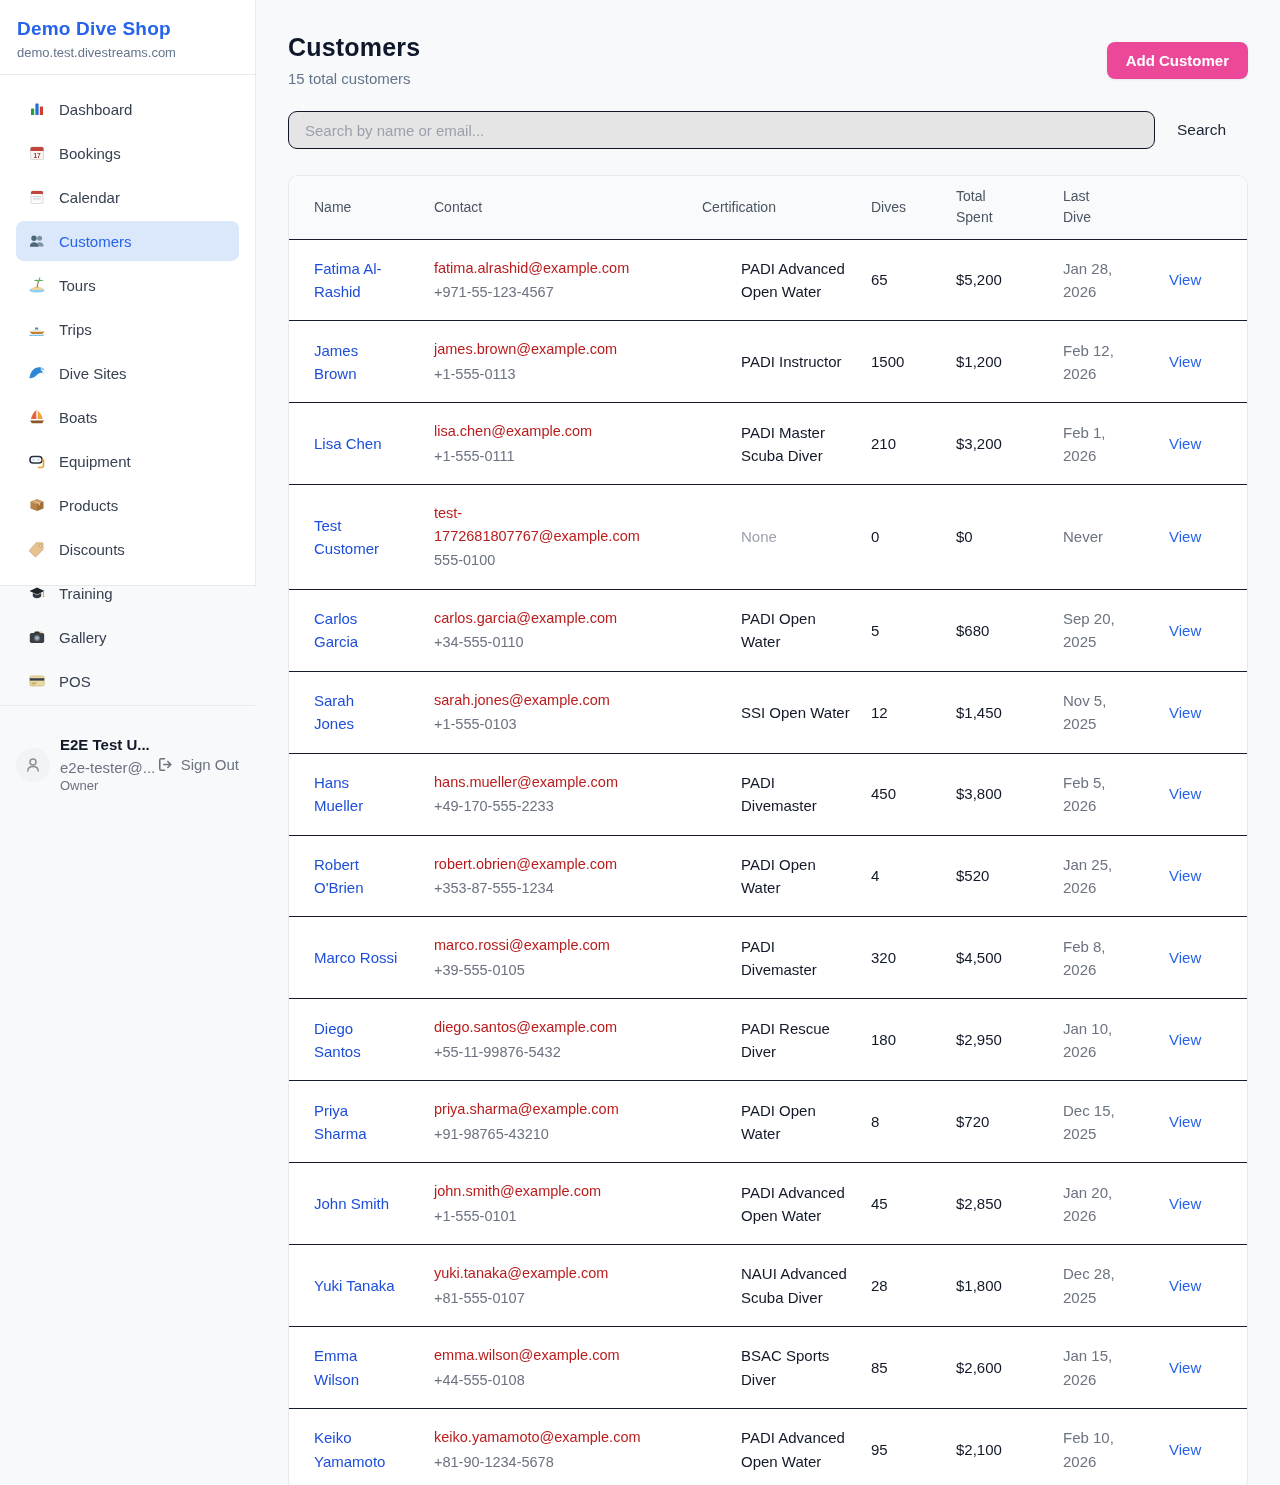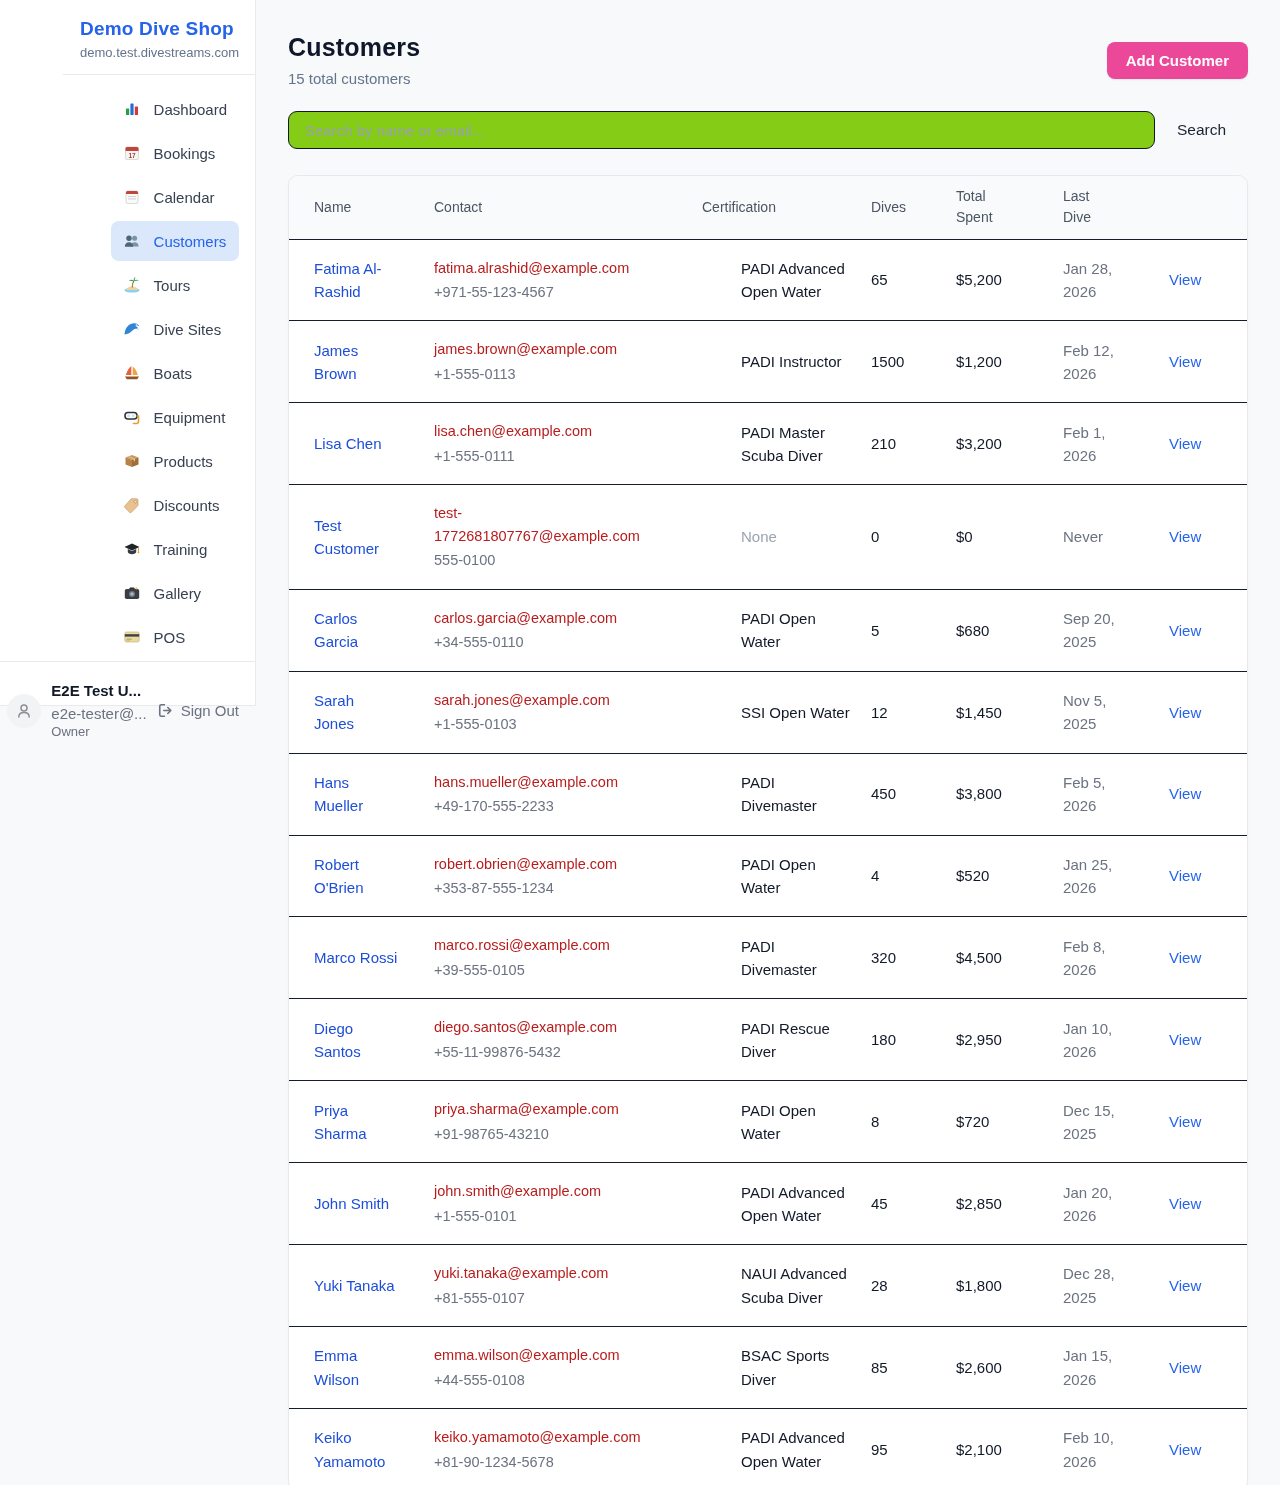--- a/index.html
+++ b/index.html
@@ -7,43 +7,43 @@
   body {
     font-family:"Liberation Sans", sans-serif;
     background:#f8f9fa;
     color:#111827;
     position:relative;
     overflow:hidden;
   }
 
   
   .sidebar {
-    position:absolute; left:0; top:0; width:256px; height:706px;
+    position:absolute; left:0; top:0; width:256px; height:586px;
     background:#ffffff;
     border-right:1px solid #e8eaed;
     border-bottom:1px solid #e8eaed;
-    display:flex; flex-direction:column;align-items:flex-end;
+    display:flex; flex-direction:column;
   }
   .logo-block { padding:18px 16px 14px 17px; border-bottom:1px solid #e8eaed; }
   .logo-title { color:#2563eb; font-size:19px; font-weight:700; letter-spacing:.2px; }
   .logo-domain { color:#64748b; font-size:13px; margin-top:5px; }
   .nav { padding:14px 16px 0 16px; flex:1; }
   .nav-item {
     display:flex; align-items:center; gap:13px;
     height:40px; margin-bottom:4px; padding:0 12px;
     border-radius:8px; cursor:pointer;
     color:#374151; font-size:15px;
   }
   .nav-item.active { background:#dbe7fa; color:#2563eb; }
   .nav-icon { width:18px; height:18px; display:inline-flex; align-items:center; justify-content:center; flex:0 0 18px; }
   .nav-icon svg { width:18px; height:18px; }
 
   .user-block {
     border-top:1px solid #e8eaed;
-    padding:20px 16px 16px 16px;
+    padding:30px 16px 16px 16px;
     display:flex; align-items:center; gap:10px;
   }
   .avatar {
     width:34px; height:34px; border-radius:50%;
     background:#f1f3f5; display:flex; align-items:center; justify-content:center;
     flex:0 0 34px;
   }
   .user-meta { flex:1; min-width:0; }
   .user-name { font-size:15px; font-weight:700; color:#111827; white-space:nowrap; }
   .user-email { font-size:15px; color:#6b7280; margin-top:6px; white-space:nowrap; }
@@ -64,21 +64,21 @@
     height:37px; padding:0 19px; font-size:15px; font-weight:600;
     font-family:inherit; cursor:pointer; margin-top:9px;
     box-shadow:0 1px 2px rgba(0,0,0,.08);
   }
 
   .search-row { display:flex; align-items:center; margin-top:24px; }
   .search-input {
     width:867px; height:38px;
     border:1px solid #111827; border-radius:9px;
     padding:0 16px; font-size:15px; font-family:inherit;
-    color:#111827; background:#84cc16; outline:none;
+    color:#111827; background:#e5e5e5; outline:none;
   }
   .search-input::placeholder { color:#9aa1ac; }
   .btn-search {
     background:none; border:none; font-family:inherit;
     font-size:15.5px; color:#1b2432; cursor:pointer;
     flex:1; text-align:center; padding:0; height:38px;
   }
 
   
   .card {
@@ -170,20 +170,31 @@
           <svg viewBox="0 0 18 18">
             <ellipse cx="9" cy="14.2" rx="7.5" ry="2.4" fill="#8ed0f0"></ellipse>
             <path d="M3.5 14 c0-2.2 2.5-3.6 5.5-3.6 s5.5 1.4 5.5 3.6 Z" fill="#ecd49a"></path>
             <path d="M9.2 11.5 c.2-3 .6-5 1.6-6.8" fill="none" stroke="#a8743d" stroke-width="1.2"></path>
             <path d="M10.8 4.7 C9 3.4 7 3.6 5.8 4.8 c2-.4 3.6 0 5 .6 Z" fill="#2f9e44"></path>
             <path d="M10.8 4.7 C12.6 3.2 14.6 3.5 15.8 4.9 c-2-.5-3.6-.2-5 .4 Z" fill="#37b24d"></path>
             <path d="M10.8 4.7 C10.4 2.9 11.2 1.6 12.6 1 c-.8 1.3-1 2.5-.9 3.7 Z" fill="#2f9e44"></path>
           </svg>
         </span>
         <span>Tours</span>
+      </div>
+      <div class="nav-item">
+        <span class="nav-icon">
+          <svg viewBox="0 0 18 18">
+            <path d="M1.5 11.5 h15 l-2.2 2.6 h-10.6 Z" fill="#c9802a"></path>
+            <path d="M5.5 9.2 h6 l2.8 2.3 H3 Z" fill="#e7ebee"></path>
+            <rect x="7" y="7.4" width="3.2" height="2" rx=".5" fill="#5d8aa8"></rect>
+            <path d="M2 15.2 c1.5.9 3-.9 4.5 0 s3-.9 4.5 0 3-.9 4.5 0" fill="none" stroke="#58b7e8" stroke-width="1.1" stroke-linecap="round"></path>
+          </svg>
+        </span>
+        <span>Trips</span>
       </div>
       <div class="nav-item">
         <span class="nav-icon">
           <svg viewBox="0 0 18 18">
             <path d="M1.5 14.5 C2 9 4.5 4.5 9.5 3.5 c3.5-.7 6 .8 6.8 2.8 -1.2-.8-2.8-1-4 -.3 2 .5 3 2 3 3.8 -1-.9-2.3-1.3-3.6-.9 -3.2 1-3.4 4.6-10.2 5.6 Z" fill="#2f86d6"></path>
             <circle cx="13.6" cy="5.1" r="1" fill="#bfe0f7"></circle>
             <circle cx="14.6" cy="8.6" r=".9" fill="#bfe0f7"></circle>
           </svg>
         </span>
         <span>Dive Sites</span>

